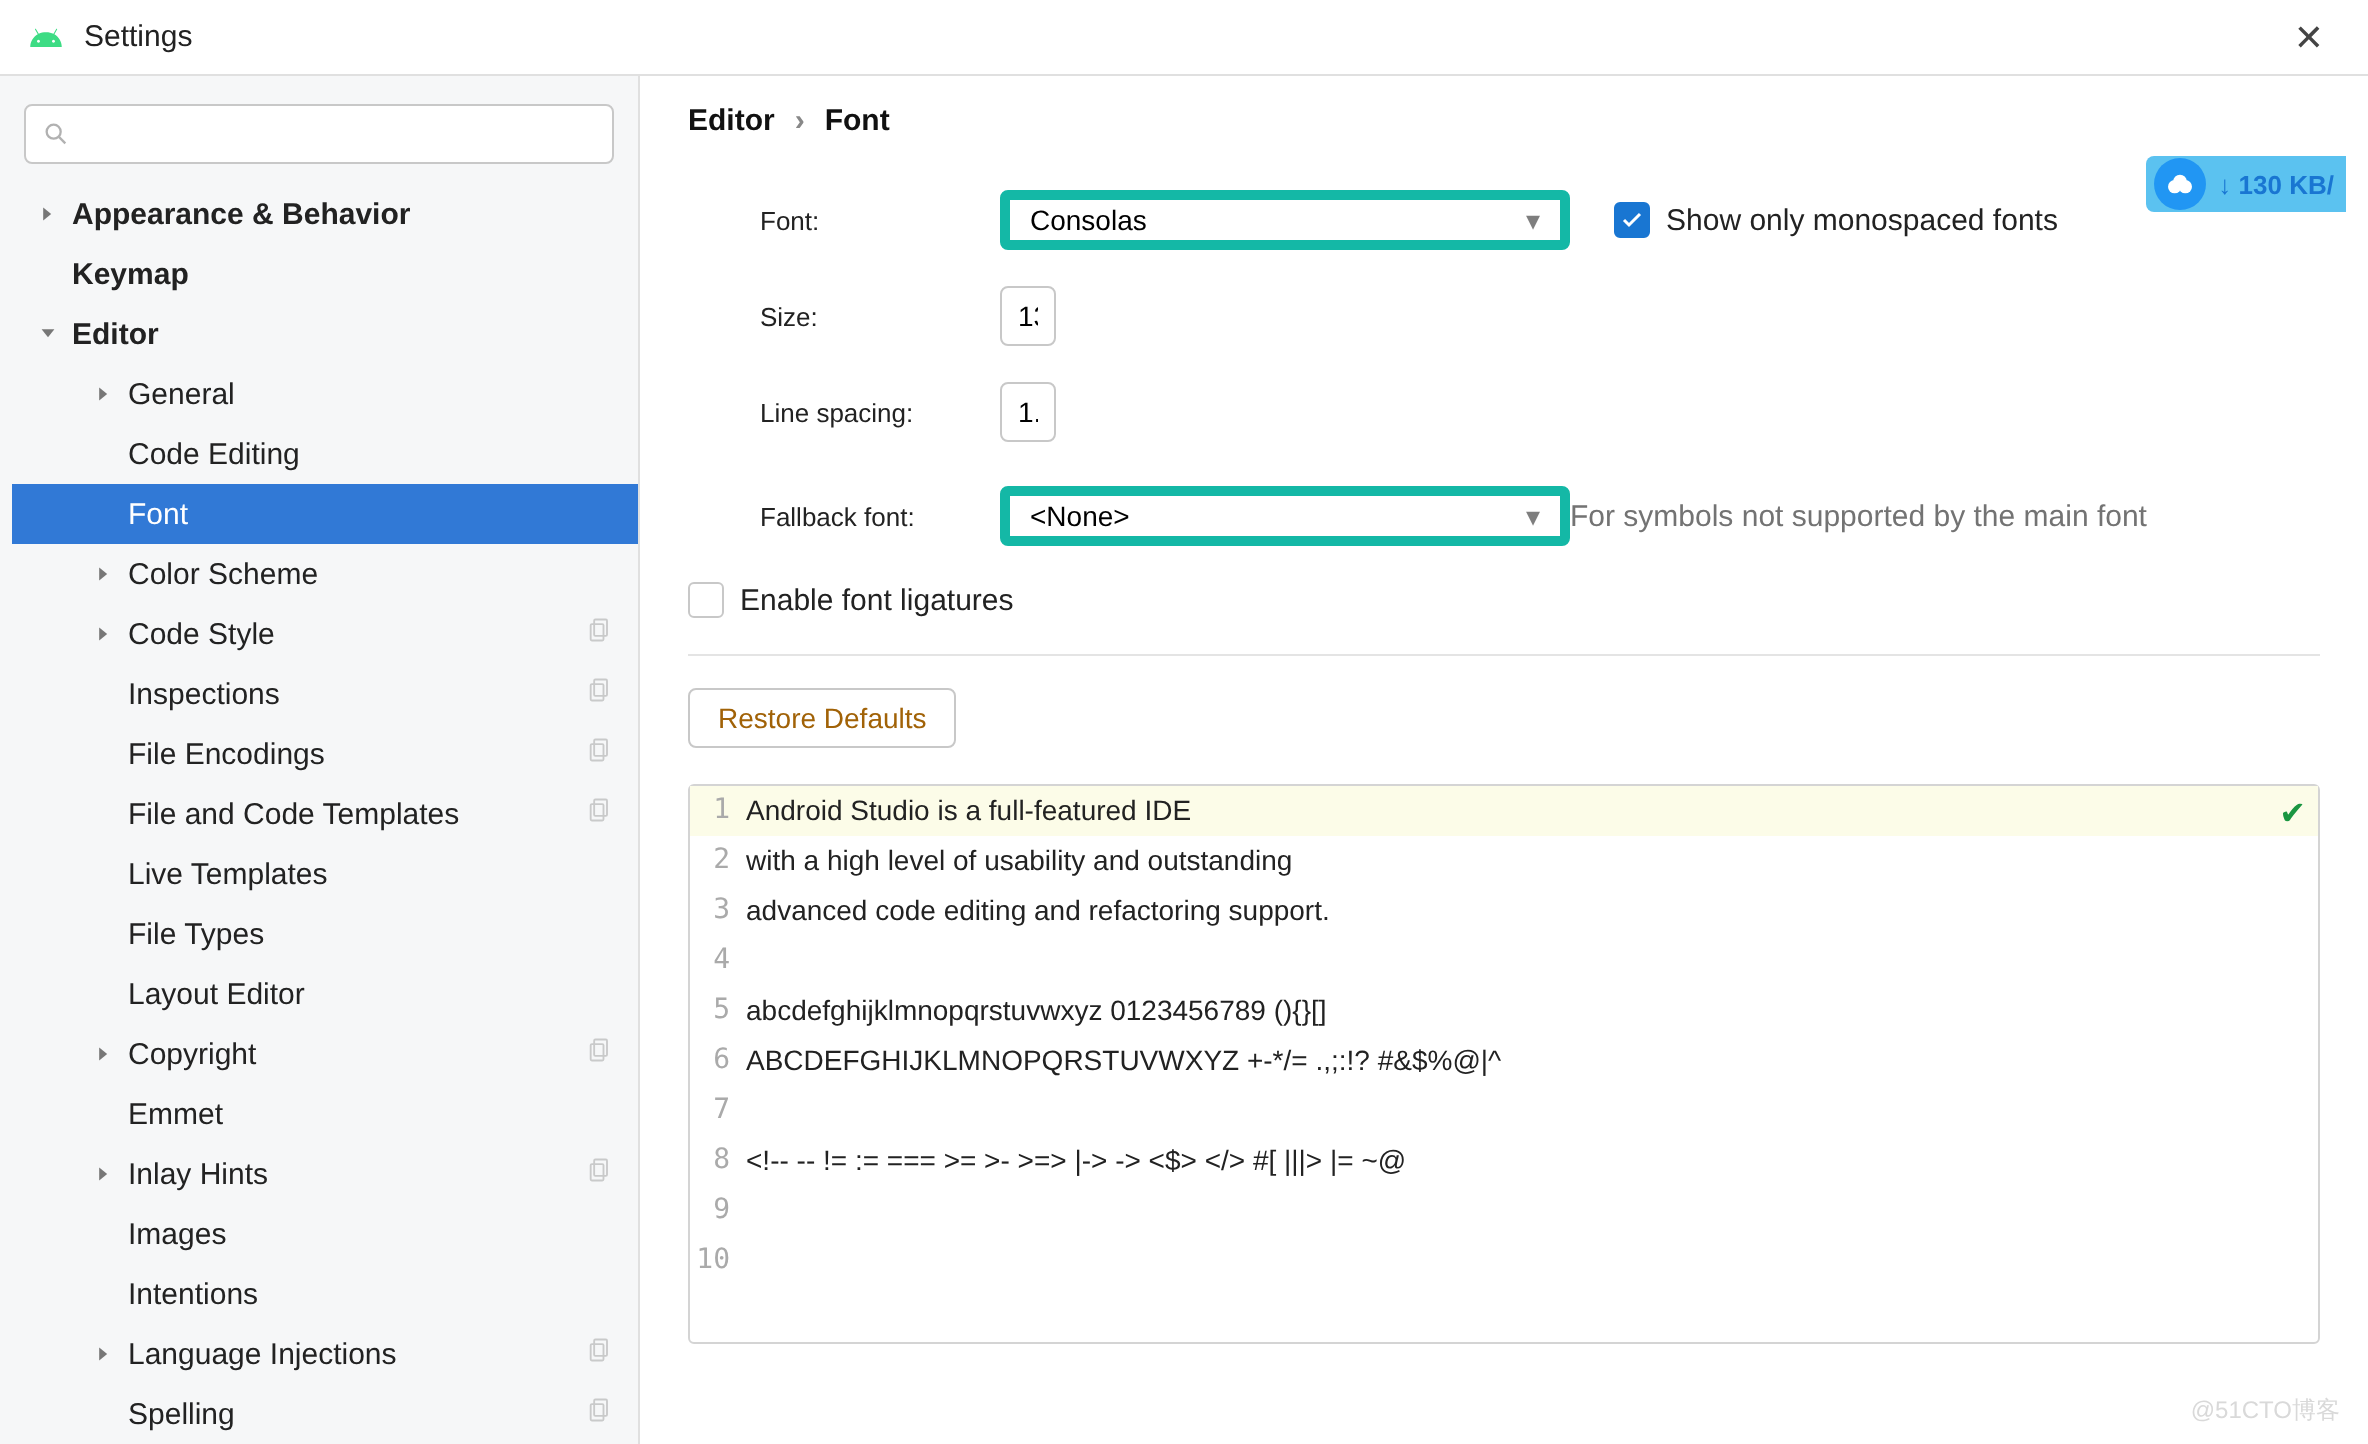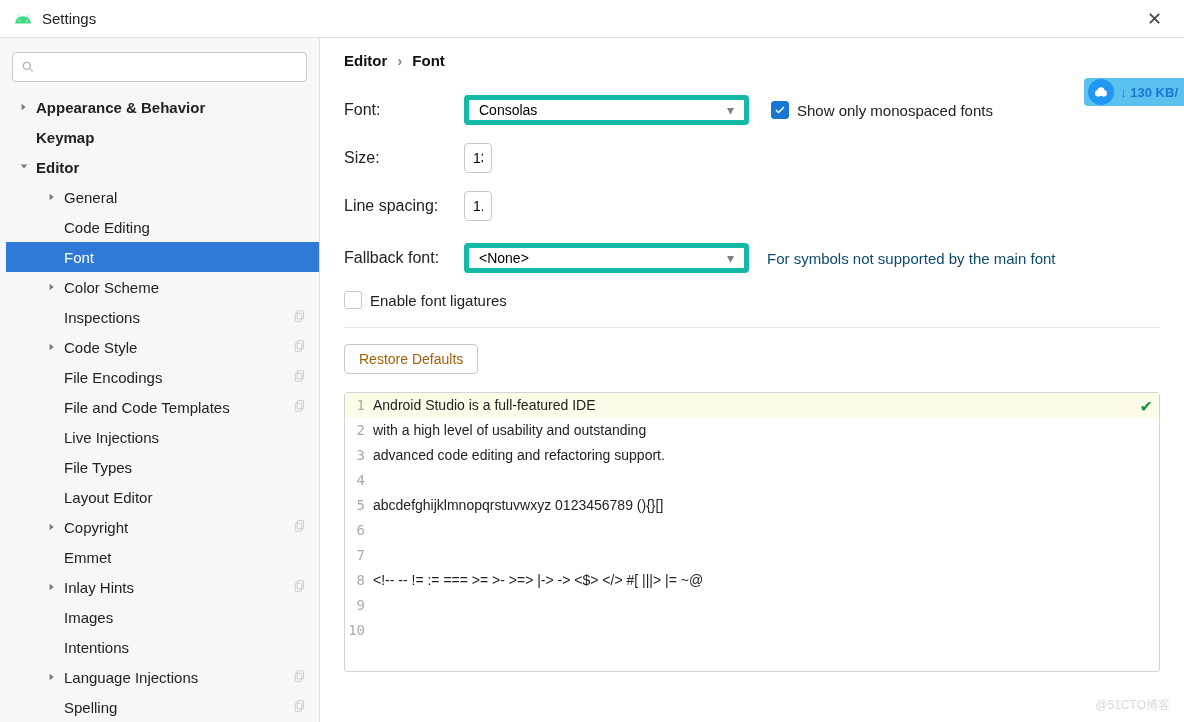--- a/index.html
+++ b/index.html
@@ -20,38 +20,38 @@
 .tree-item.child { padding-left: 42px; }
 .tree-item .caret { width: 10px; margin-right: 6px; display: inline-flex; }
 .tree-item.selected { background: #3179d6; color: #fff; }
 .tree-item .dup-icon { position: absolute; right: 12px; opacity: .35; }
 .tree-item .dup-icon svg { width: 14px; height: 14px; }
 .main { flex: 1; padding: 14px 24px 0 24px; position: relative; overflow: hidden; }
 .breadcrumb { font-size: 15px; display: flex; align-items: center; gap: 10px; margin-bottom: 26px; }
 .breadcrumb .bc { font-weight: bold; color: #111; }
 .breadcrumb .sep { color: #888; font-weight: bold; }
 .form-row { display: flex; align-items: center; margin-bottom: 18px; }
-.form-label { width: 120px; font-size: 16px; color: #222; }
+.form-label { width: 120px; font-size: 13px; color: #222; margin-left: 36px; }
 .sel { width: 285px; height: 30px; border: 5px solid #14b8a6; border-radius: 4px; display: flex; align-items: center; padding: 0 10px; background: #fff; justify-content: space-between; cursor: pointer; }
 .sel span { font-size: 14px; font-family: Arial, sans-serif; }
 .sel .dd { opacity: .5; }
 .num-input { width: 28px; height: 30px; border: 1px solid #c8c8c8; border-radius: 4px; padding: 0 8px; font-size: 14px; font-family: Arial, sans-serif; }
 .chk { width: 18px; height: 18px; border: 1px solid #c8c8c8; border-radius: 3px; display: inline-flex; align-items: center; justify-content: center; margin-right: 8px; }
 .chk.checked { background: #1976d2; border-color: #1976d2; }
 .chk.checked svg { width: 12px; height: 12px; }
-.hint { color: #0c4a6e; font-size: 15px; margin-left: 18px; }
+.hint { color: #737373; font-size: 15px; }
 .divider { height: 1px; background: #e4e4e4; margin: 12px 0 16px; }
 .btn { height: 30px; border: 1px solid #c8c8c8; border-radius: 4px; background: #fff; padding: 0 14px; font-size: 14px; color: #a16207; cursor: pointer; }
 .preview { margin-top: 18px; border: 1px solid #d4d4d4; border-radius: 3px; height: 280px; position: relative; background: #fff; }
 .preview-line { display: flex; font-family: Consolas, monospace; font-size: 14px; line-height: 25px; }
 .preview-line.hl { background: #fcfce8; }
 .gutter { width: 28px; text-align: right; color: #aaa; padding-right: 8px; font-family: Consolas, monospace; }
 .code { color: #222; white-space: pre; }
 .check-corner { position: absolute; top: 4px; right: 6px; color: #1a9641; }
-.badge { position: absolute; top: 40px; right: 0; height: 28px; background: #5bc2f0; display: flex; align-items: center; border-radius: 4px 0 0 4px; padding-left: 4px; }
+.badge { position: absolute; top: 40px; right: 11px; height: 28px; background: #5bc2f0; display: flex; align-items: center; border-radius: 4px 0 0 4px; padding-left: 4px; }
 .badge .cloud { width: 26px; height: 26px; background: #2196f3; border-radius: 50%; display: flex; align-items: center; justify-content: center; }
 .badge .txt { color: #1976d2; font-size: 13px; font-weight: bold; padding: 0 6px 0 6px; font-family: Arial, sans-serif; }
 .watermark { position: absolute; bottom: 8px; right: 14px; color: #d9d9d9; font-size: 12px; font-family: Arial, sans-serif; }
 </style>
 </head>
 <body>
 
 <div class="titlebar">
   <svg class="android-icon" viewBox="0 0 24 24" fill="#3ddc84">
       <path d="M17.6 9.5l1.8-3.1c.1-.2 0-.4-.1-.5-.2-.1-.4 0-.5.1l-1.8 3.2c-1.4-.6-3-1-4.9-1s-3.5.3-4.9 1L5.3 6c-.1-.2-.3-.3-.5-.1-.2.1-.2.3-.1.5l1.8 3.1C3.6 11.2 1.5 14.3 1.5 18h21c0-3.7-2.1-6.8-4.9-8.5zM7 15.2c-.6 0-1-.5-1-1s.5-1 1-1 1 .5 1 1-.4 1-1 1zm10 0c-.6 0-1-.5-1-1s.5-1 1-1 1 .5 1 1-.4 1-1 1z"></path>
@@ -110,58 +110,58 @@
         </div>
         <div class="tree-item child">
           <span class="caret">
             <svg width="8" height="8" viewBox="0 0 10 10">
               <path d="M2 1l5 4-5 4z" fill="#777"></path>
             </svg>
           </span>
           <span>Color Scheme</span>
         </div>
         <div class="tree-item child">
+          <span class="caret">
+            <svg width="8" height="8" viewBox="0 0 10 10">
+              <path d="M2 1l5 4-5 4z" fill="#777"></path>
+            </svg>
+          </span>
+          <span>Code Style</span>
+          <span class="dup-icon"><svg viewBox="0 0 24 24" fill="none" stroke="#777" stroke-width="1.6">
+              <rect x="7" y="3" width="11" height="14" rx="1"></rect>
+              <rect x="4" y="7" width="11" height="14" rx="1"></rect>
+            </svg></span>
+        </div>
+        <div class="tree-item child">
           <span class="caret"></span>
           <span>Inspections</span>
           <span class="dup-icon"><svg viewBox="0 0 24 24" fill="none" stroke="#777" stroke-width="1.6">
               <rect x="7" y="3" width="11" height="14" rx="1"></rect>
               <rect x="4" y="7" width="11" height="14" rx="1"></rect>
             </svg></span>
         </div>
         <div class="tree-item child">
-          <span class="caret">
-            <svg width="8" height="8" viewBox="0 0 10 10">
-              <path d="M2 1l5 4-5 4z" fill="#777"></path>
-            </svg>
-          </span>
-          <span>Code Style</span>
-          <span class="dup-icon"><svg viewBox="0 0 24 24" fill="none" stroke="#777" stroke-width="1.6">
-              <rect x="7" y="3" width="11" height="14" rx="1"></rect>
-              <rect x="4" y="7" width="11" height="14" rx="1"></rect>
-            </svg></span>
-        </div>
-        <div class="tree-item child">
           <span class="caret"></span>
           <span>File Encodings</span>
           <span class="dup-icon"><svg viewBox="0 0 24 24" fill="none" stroke="#777" stroke-width="1.6">
               <rect x="7" y="3" width="11" height="14" rx="1"></rect>
               <rect x="4" y="7" width="11" height="14" rx="1"></rect>
             </svg></span>
         </div>
         <div class="tree-item child">
           <span class="caret"></span>
           <span>File and Code Templates</span>
           <span class="dup-icon"><svg viewBox="0 0 24 24" fill="none" stroke="#777" stroke-width="1.6">
               <rect x="7" y="3" width="11" height="14" rx="1"></rect>
               <rect x="4" y="7" width="11" height="14" rx="1"></rect>
             </svg></span>
         </div>
         <div class="tree-item child">
           <span class="caret"></span>
-          <span>Live Injections</span>
+          <span>Live Templates</span>
         </div>
         <div class="tree-item child">
           <span class="caret"></span>
           <span>File Types</span>
         </div>
         <div class="tree-item child">
           <span class="caret"></span>
           <span>Layout Editor</span>
         </div>
         <div class="tree-item child">
@@ -291,20 +291,21 @@
           <div class="preview-line">
             <span class="gutter">4</span>
             <span class="code"></span>
           </div>
           <div class="preview-line">
             <span class="gutter">5</span>
             <span class="code">abcdefghijklmnopqrstuvwxyz 0123456789 (){}[]</span>
           </div>
           <div class="preview-line">
             <span class="gutter">6</span>
+            <span class="code">ABCDEFGHIJKLMNOPQRSTUVWXYZ +-*/= .,;:!? #&amp;$%@|^</span>
           </div>
           <div class="preview-line">
             <span class="gutter">7</span>
             <span class="code"></span>
           </div>
           <div class="preview-line">
             <span class="gutter">8</span>
             <span class="code">&lt;!-- -- != := === &gt;= &gt;- &gt;=&gt; |-&gt; -&gt; &lt;$&gt; &lt;/&gt; #[ |||&gt; |= ~@</span>
           </div>
           <div class="preview-line">

